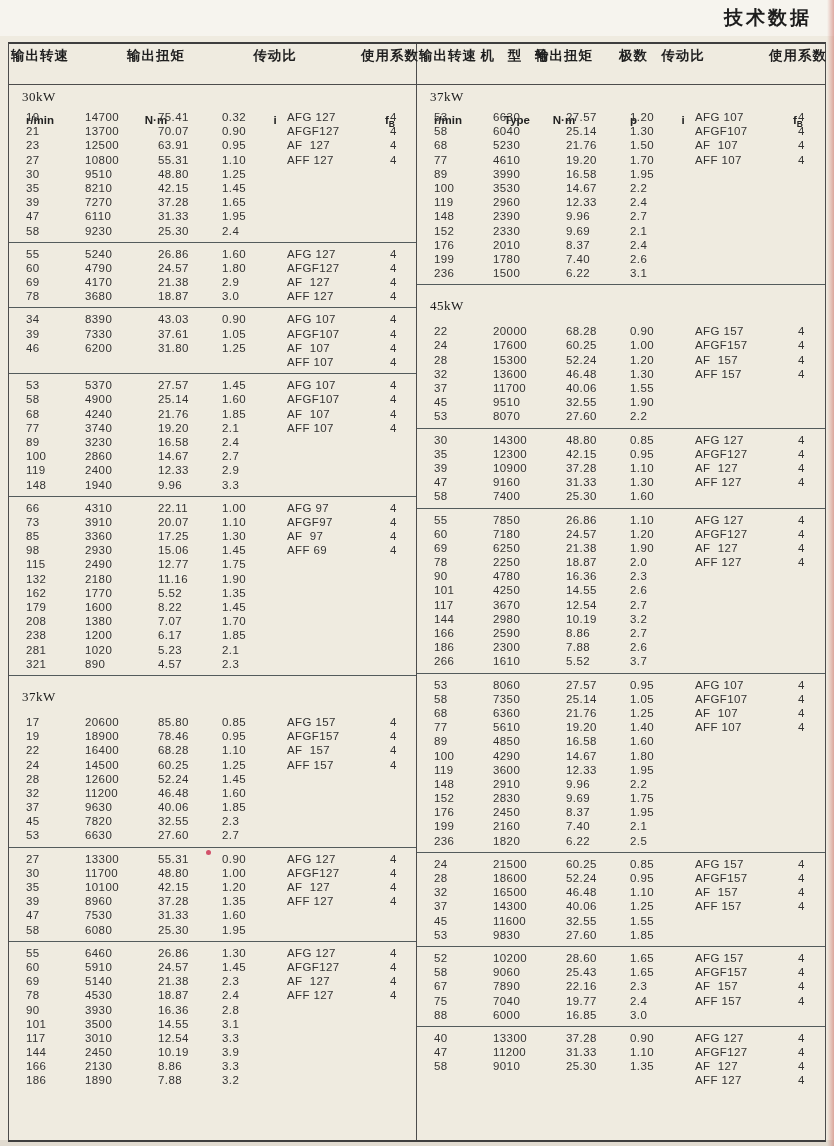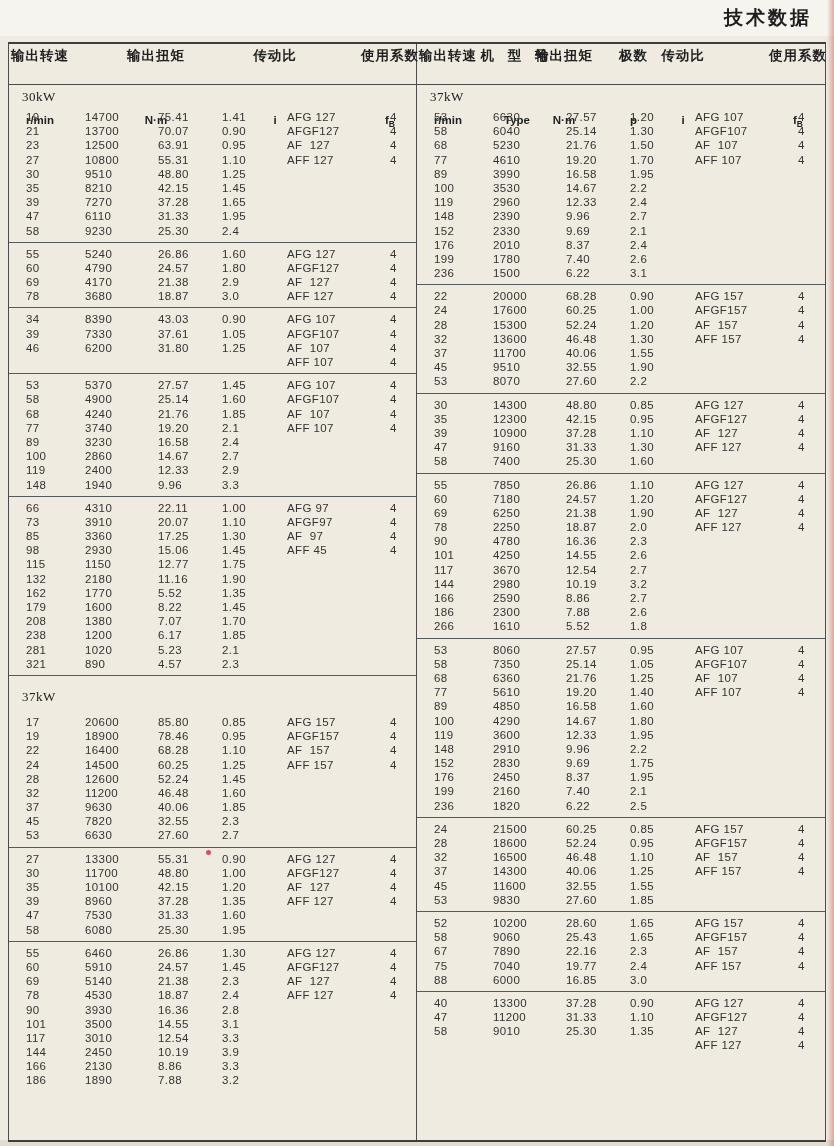--- a/index.html
+++ b/index.html
@@ -91,21 +91,21 @@
       <div class="hu">Type</div>
       <div class="hu">p</div>
     </div>
     <div class="half-body">
         <div class="section-title first">30kW</div>
         <div class="block">
           <div class="row">
             <span class="c c0">19</span>
             <span class="c c1">14700</span>
             <span class="c c2">75.41</span>
-            <span class="c c3">1.41</span>
+            <span class="c c3">0.32</span>
             <span class="c c4">AFG 127</span>
             <span class="c c5">4</span>
           </div>
           <div class="row">
             <span class="c c0">21</span>
             <span class="c c1">13700</span>
             <span class="c c2">70.07</span>
             <span class="c c3">0.90</span>
             <span class="c c4">AFGF127</span>
             <span class="c c5">4</span>
@@ -328,26 +328,26 @@
             <span class="c c2">17.25</span>
             <span class="c c3">1.30</span>
             <span class="c c4">AF  97</span>
             <span class="c c5">4</span>
           </div>
           <div class="row">
             <span class="c c0">98</span>
             <span class="c c1">2930</span>
             <span class="c c2">15.06</span>
             <span class="c c3">1.45</span>
-            <span class="c c4">AFF 45</span>
+            <span class="c c4">AFF 69</span>
             <span class="c c5">4</span>
           </div>
           <div class="row">
             <span class="c c0">115</span>
-            <span class="c c1">1150</span>
+            <span class="c c1">2490</span>
             <span class="c c2">12.77</span>
             <span class="c c3">1.75</span>
             <span class="c c4"></span>
             <span class="c c5"></span>
           </div>
           <div class="row">
             <span class="c c0">132</span>
             <span class="c c1">2180</span>
             <span class="c c2">11.16</span>
             <span class="c c3">1.90</span>
@@ -725,20 +725,21 @@
           <div class="row">
             <span class="c c0">236</span>
             <span class="c c1">1500</span>
             <span class="c c2">6.22</span>
             <span class="c c3">3.1</span>
             <span class="c c4"></span>
             <span class="c c5"></span>
           </div>
         </div>
         <div class="sep"></div>
+        <div class="section-title">45kW</div>
         <div class="block">
           <div class="row">
             <span class="c c0">22</span>
             <span class="c c1">20000</span>
             <span class="c c2">68.28</span>
             <span class="c c3">0.90</span>
             <span class="c c4">AFG 157</span>
             <span class="c c5">4</span>
           </div>
           <div class="row">
@@ -912,21 +913,21 @@
             <span class="c c1">2300</span>
             <span class="c c2">7.88</span>
             <span class="c c3">2.6</span>
             <span class="c c4"></span>
             <span class="c c5"></span>
           </div>
           <div class="row">
             <span class="c c0">266</span>
             <span class="c c1">1610</span>
             <span class="c c2">5.52</span>
-            <span class="c c3">1.8</span>
+            <span class="c c3">3.7</span>
             <span class="c c4"></span>
             <span class="c c5"></span>
           </div>
         </div>
         <div class="sep"></div>
         <div class="block">
           <div class="row">
             <span class="c c0">53</span>
             <span class="c c1">8060</span>
             <span class="c c2">27.57</span>

